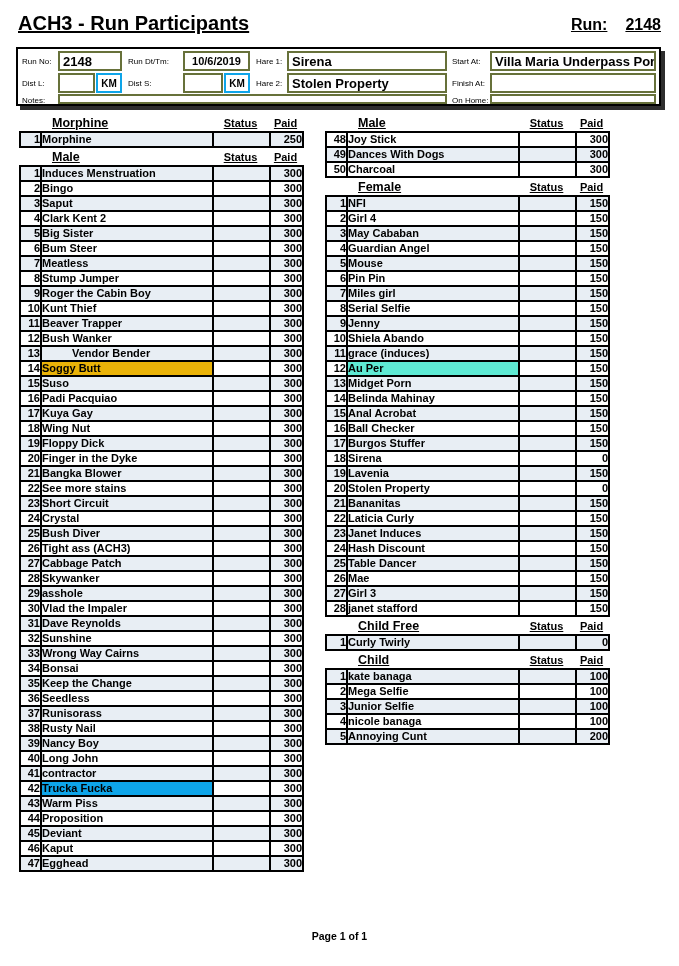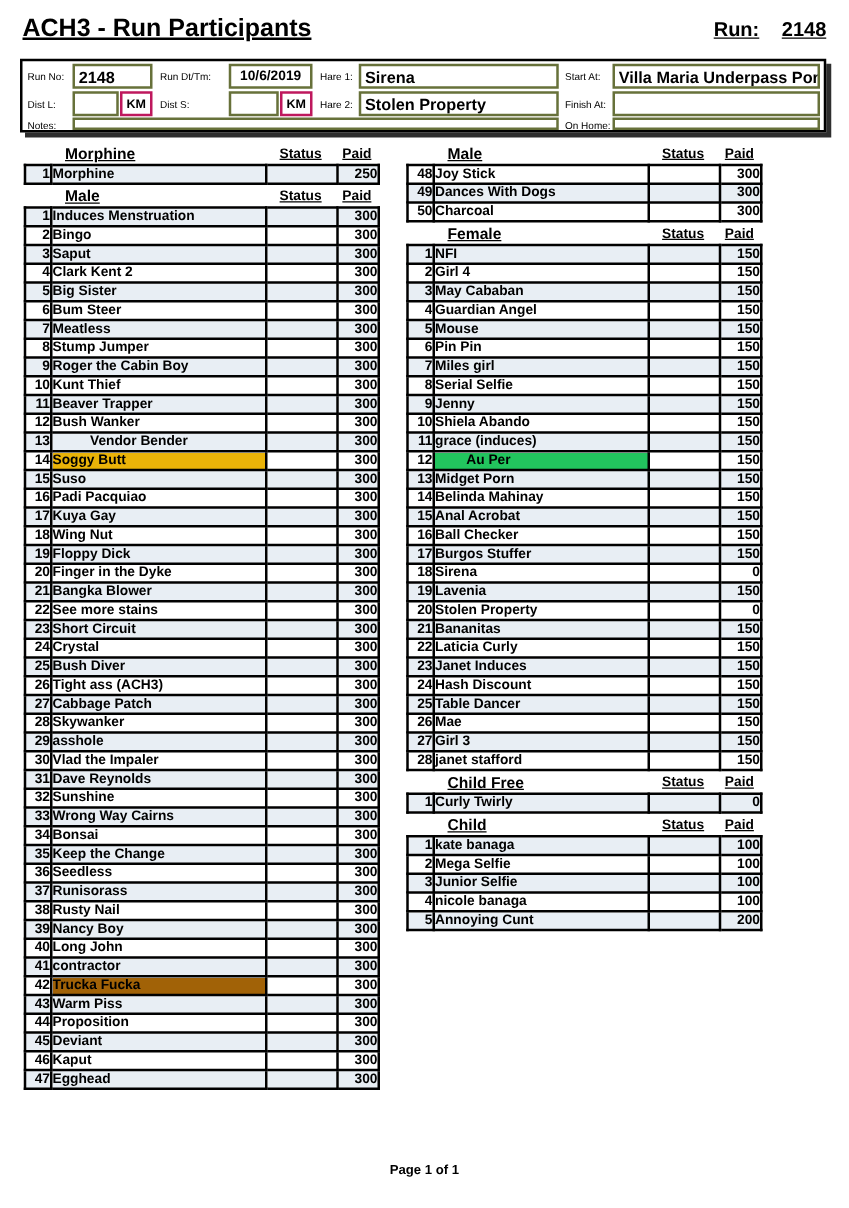--- a/index.html
+++ b/index.html
@@ -17,21 +17,21 @@
 
   
   .form-box { position: absolute; left: 16px; top: 47px; width: 645px; height: 59px;
     border: 2px solid #000; background: #fff; box-shadow: 4px 4px 0 0 rgba(0,0,0,0.82); }
   .flabel { position: absolute; font-size: 8px; line-height: 9px; color: #000; white-space: nowrap; }
   .ffield { position: absolute; border: 2px solid #67713a; background: #fff;
     font-weight: 700; font-size: 13px; line-height: 15px; display: flex; align-items: center;
     padding: 0 3px; white-space: nowrap; overflow: hidden; }
   .ffield.center { justify-content: center; padding: 0; }
   .ffield.small-text { font-size: 11px; }
-  .km-box { position: absolute; border: 2px solid #be185d; background: #fff;
+  .km-box { position: absolute; border: 2px solid #0ea5e9; background: #fff;
     font-weight: 700; font-size: 10px; display: flex; align-items: center; justify-content: center; }
 
   
   .l-runno  { left: 4px;   top: 8px; }
   .l-rundt  { left: 110px; top: 8px; }
   .l-hare1  { left: 238px; top: 8px; }
   .l-start  { left: 434px; top: 8px; }
   .l-distl  { left: 4px;   top: 30px; }
   .l-dists  { left: 110px; top: 30px; }
   .l-hare2  { left: 238px; top: 30px; }
@@ -399,21 +399,21 @@
             <td class="c-paid" style="background: rgb(255, 255, 255);">300</td>
           </tr>
           <tr>
             <td class="c-num" style="background: rgb(232, 238, 244);">41</td>
             <td class="c-name" style="background: rgb(232, 238, 244);">contractor</td>
             <td class="c-status" style="background: rgb(232, 238, 244);"></td>
             <td class="c-paid" style="background: rgb(232, 238, 244);">300</td>
           </tr>
           <tr>
             <td class="c-num" style="background: rgb(255, 255, 255);">42</td>
-            <td class="c-name" style="background: #a16207; margin-left: 12px;">Trucka Fucka</td>
+            <td class="c-name" style="background: #0ea5e9; margin-left: 12px;">Trucka Fucka</td>
             <td class="c-status" style="background: rgb(255, 255, 255);"></td>
             <td class="c-paid" style="background: rgb(255, 255, 255);">300</td>
           </tr>
           <tr>
             <td class="c-num" style="background: rgb(232, 238, 244);">43</td>
             <td class="c-name" style="background: rgb(232, 238, 244);">Warm Piss</td>
             <td class="c-status" style="background: rgb(232, 238, 244);"></td>
             <td class="c-paid" style="background: rgb(232, 238, 244);">300</td>
           </tr>
           <tr>
@@ -551,21 +551,21 @@
             <td class="c-paid" style="background: rgb(255, 255, 255);">150</td>
           </tr>
           <tr>
             <td class="c-num" style="background: rgb(232, 238, 244);">11</td>
             <td class="c-name" style="background: rgb(232, 238, 244);">grace (induces)</td>
             <td class="c-status" style="background: rgb(232, 238, 244);"></td>
             <td class="c-paid" style="background: rgb(232, 238, 244);">150</td>
           </tr>
           <tr>
             <td class="c-num" style="background: rgb(255, 255, 255);">12</td>
-            <td class="c-name" style="background: #22c55e; padding-left: 25px;">Au Per</td>
+            <td class="c-name" style="background: #5eead4;">Au Per</td>
             <td class="c-status" style="background: rgb(255, 255, 255);"></td>
             <td class="c-paid" style="background: rgb(255, 255, 255);">150</td>
           </tr>
           <tr>
             <td class="c-num" style="background: rgb(232, 238, 244);">13</td>
             <td class="c-name" style="background: rgb(232, 238, 244);">Midget Porn</td>
             <td class="c-status" style="background: rgb(232, 238, 244);"></td>
             <td class="c-paid" style="background: rgb(232, 238, 244);">150</td>
           </tr>
           <tr>

